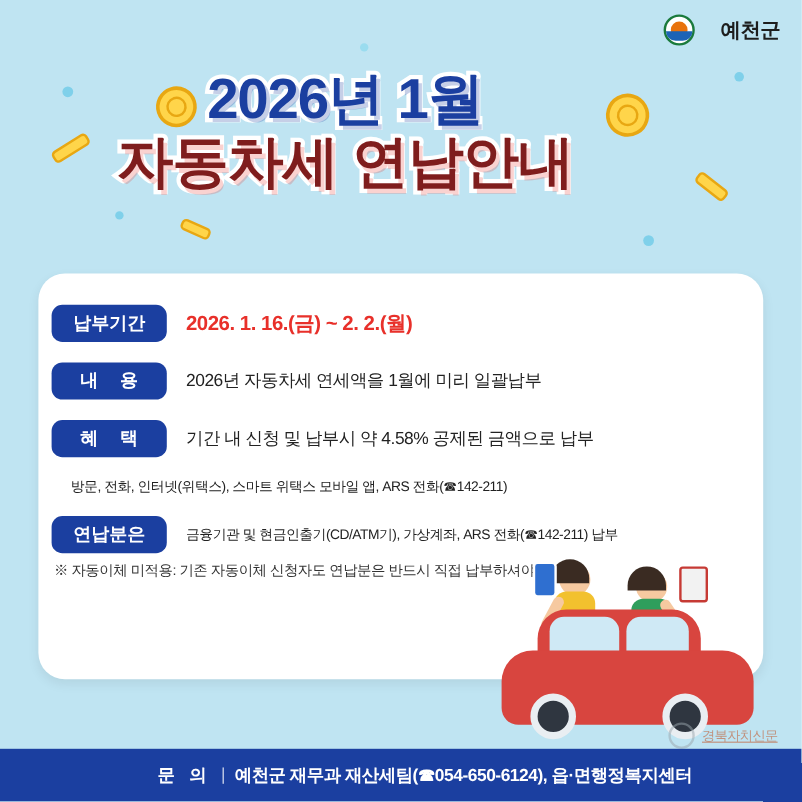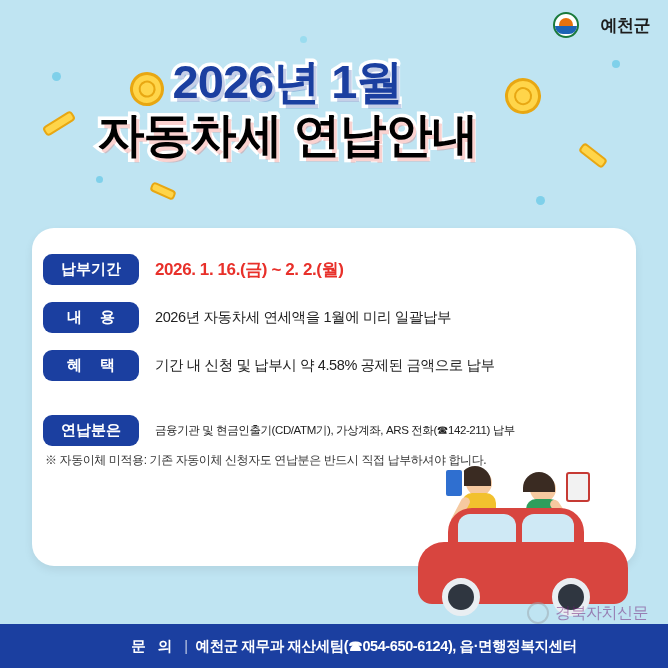--- a/index.html
+++ b/index.html
@@ -80,21 +80,21 @@
   }
   .line1 {
     font-size: 47px;
     color: #1b3fa0;
     -webkit-text-stroke: 7px #ffffff;
     paint-order: stroke fill;
     text-shadow: 3px 4px 0 rgba(27,63,160,.25);
   }
   .line2 {
     font-size: 47px;
-    color: #000000;
+    color: #7f1d1d;
     -webkit-text-stroke: 7px #ffffff;
     paint-order: stroke fill;
     text-shadow: 3px 4px 0 rgba(232,48,42,.22);
   }
 
   
   .card {
     position: absolute;
     left: 32px; top: 228px;
     width: 604px; height: 338px;
@@ -178,21 +178,21 @@
   
   .watermark {
     position: absolute; right: 20px; bottom: 44px;
     display: flex; align-items: center; gap: 6px;
     opacity: .5;
   }
   .wm-globe {
     width: 22px; height: 22px; border-radius: 50%;
     border: 2px solid #9aa6ad;
   }
-  .wm-text { font-size: 16px; color: #701a75; letter-spacing: -0.5px; }
+  .wm-text { font-size: 11px; color: #c2410c; letter-spacing: -0.5px; text-decoration: underline; }
 
   
   .footer {
     position: absolute; left: 0; bottom: 0;
     width: 668px; height: 44px;
     background: #1b3fa0;
     color: #fff;
     display: flex; align-items: center; justify-content: center;
     font-size: 14.5px; font-weight: bold;
     letter-spacing: -0.4px;
@@ -238,20 +238,21 @@
       <div class="tag wide-space">내  용</div>
       <div class="val">2026년 자동차세 연세액을 1월에 미리 일괄납부</div>
     </div>
 
     <div class="row">
       <div class="tag wide-space">혜  택</div>
       <div class="val">기간 내 신청 및 납부시 약 4.58% 공제된 금액으로 납부</div>
     </div>
 
     <div class="row">
+      <div class="val small">방문, 전화, 인터넷(위택스), 스마트 위택스 모바일 앱, ARS 전화(☎142-211)</div>
     </div>
 
     <div class="row" style="margin-bottom:6px;">
       <div class="tag">연납분은</div>
       <div class="val small">금융기관 및 현금인출기(CD/ATM기), 가상계좌, ARS 전화(☎142-211) 납부</div>
     </div>
 
     <div class="note">※ 자동이체 미적용: 기존 자동이체 신청자도 연납분은 반드시 직접 납부하셔야 합니다.</div>
   </div>
 

